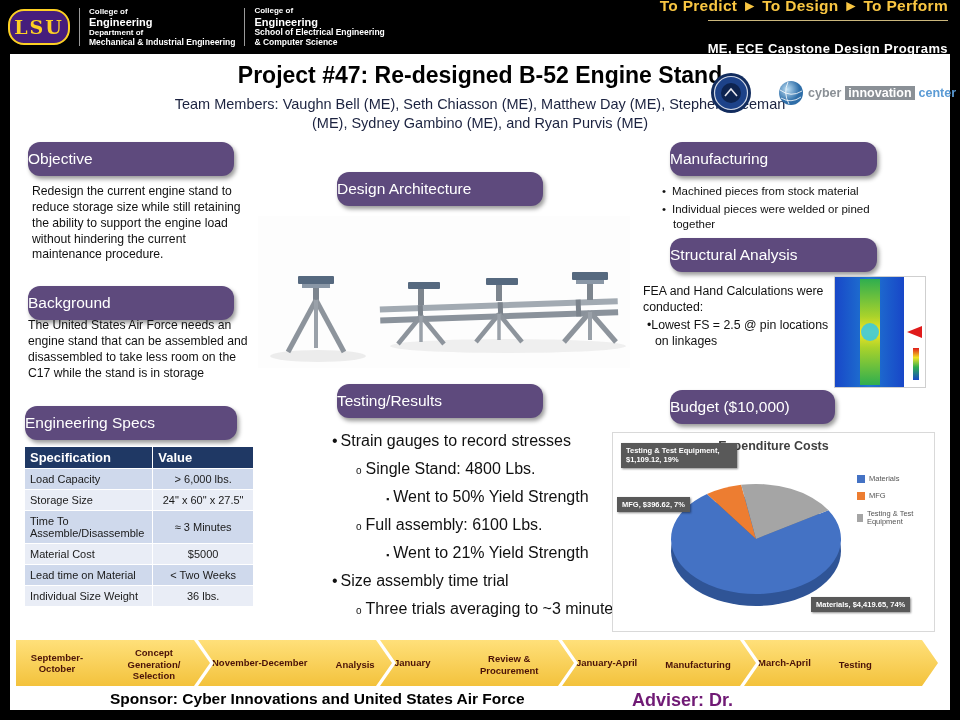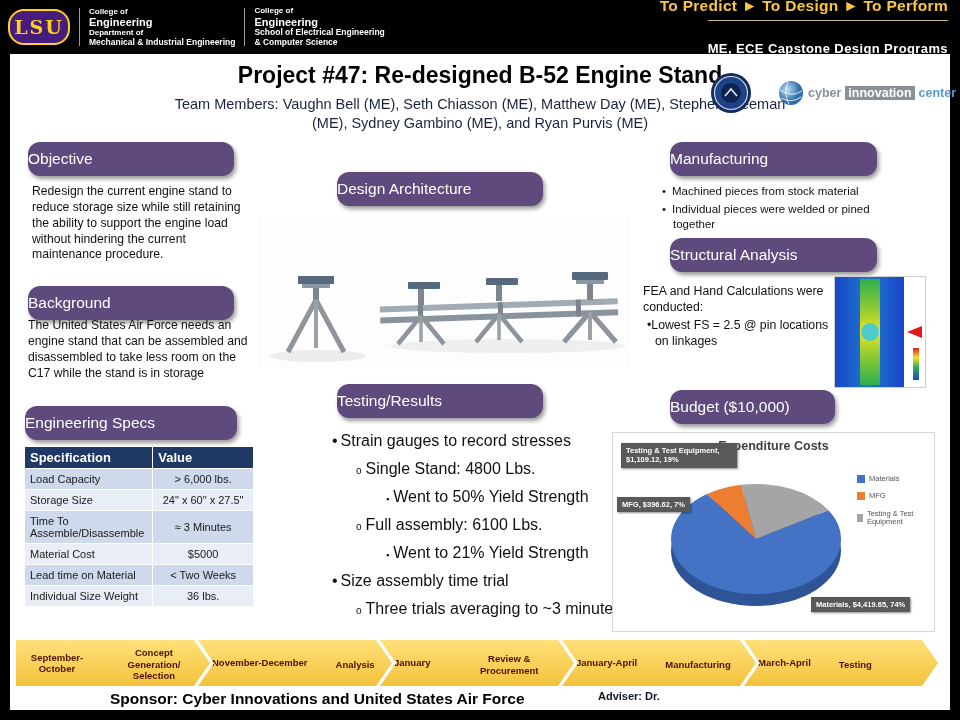--- a/index.html
+++ b/index.html
@@ -74,21 +74,21 @@
   .pie{position:absolute;left:28px;top:34px}
 
   
   .chev{position:absolute;top:586px;width:194px;height:46px;background:linear-gradient(#ffe07a,#f3c23c);display:flex;flex-direction:row;align-items:center;justify-content:flex-start;text-align:center;clip-path:polygon(0 0,calc(100% - 16px) 0,100% 50%,calc(100% - 16px) 100%,0 100%,16px 50%)}
   .chev.first{clip-path:polygon(0 0,calc(100% - 16px) 0,100% 50%,calc(100% - 16px) 100%,0 100%)}
   .c-period,.c-phase{font-size:9.5px;font-weight:bold;color:#4a1208;line-height:1.2;padding:0 14px}
   .c-phase{margin-top:3px}
 
   
   .foot-sponsor{position:absolute;left:100px;top:636px;font-size:15.5px;font-weight:bold;color:#000}
-  .foot-adviser{position:absolute;left:588px;top:636px;font-size:11px;font-weight:bold;color:#0f172a}
+  .foot-adviser{position:absolute;left:622px;top:636px;font-size:18px;font-weight:bold;color:#701a75}
 </style>
 </head>
 <body>
 
 <div class="poster">
 
   <header class="topbar">
     <div class="lsu-badge">
       <span>LSU</span>
     </div>

